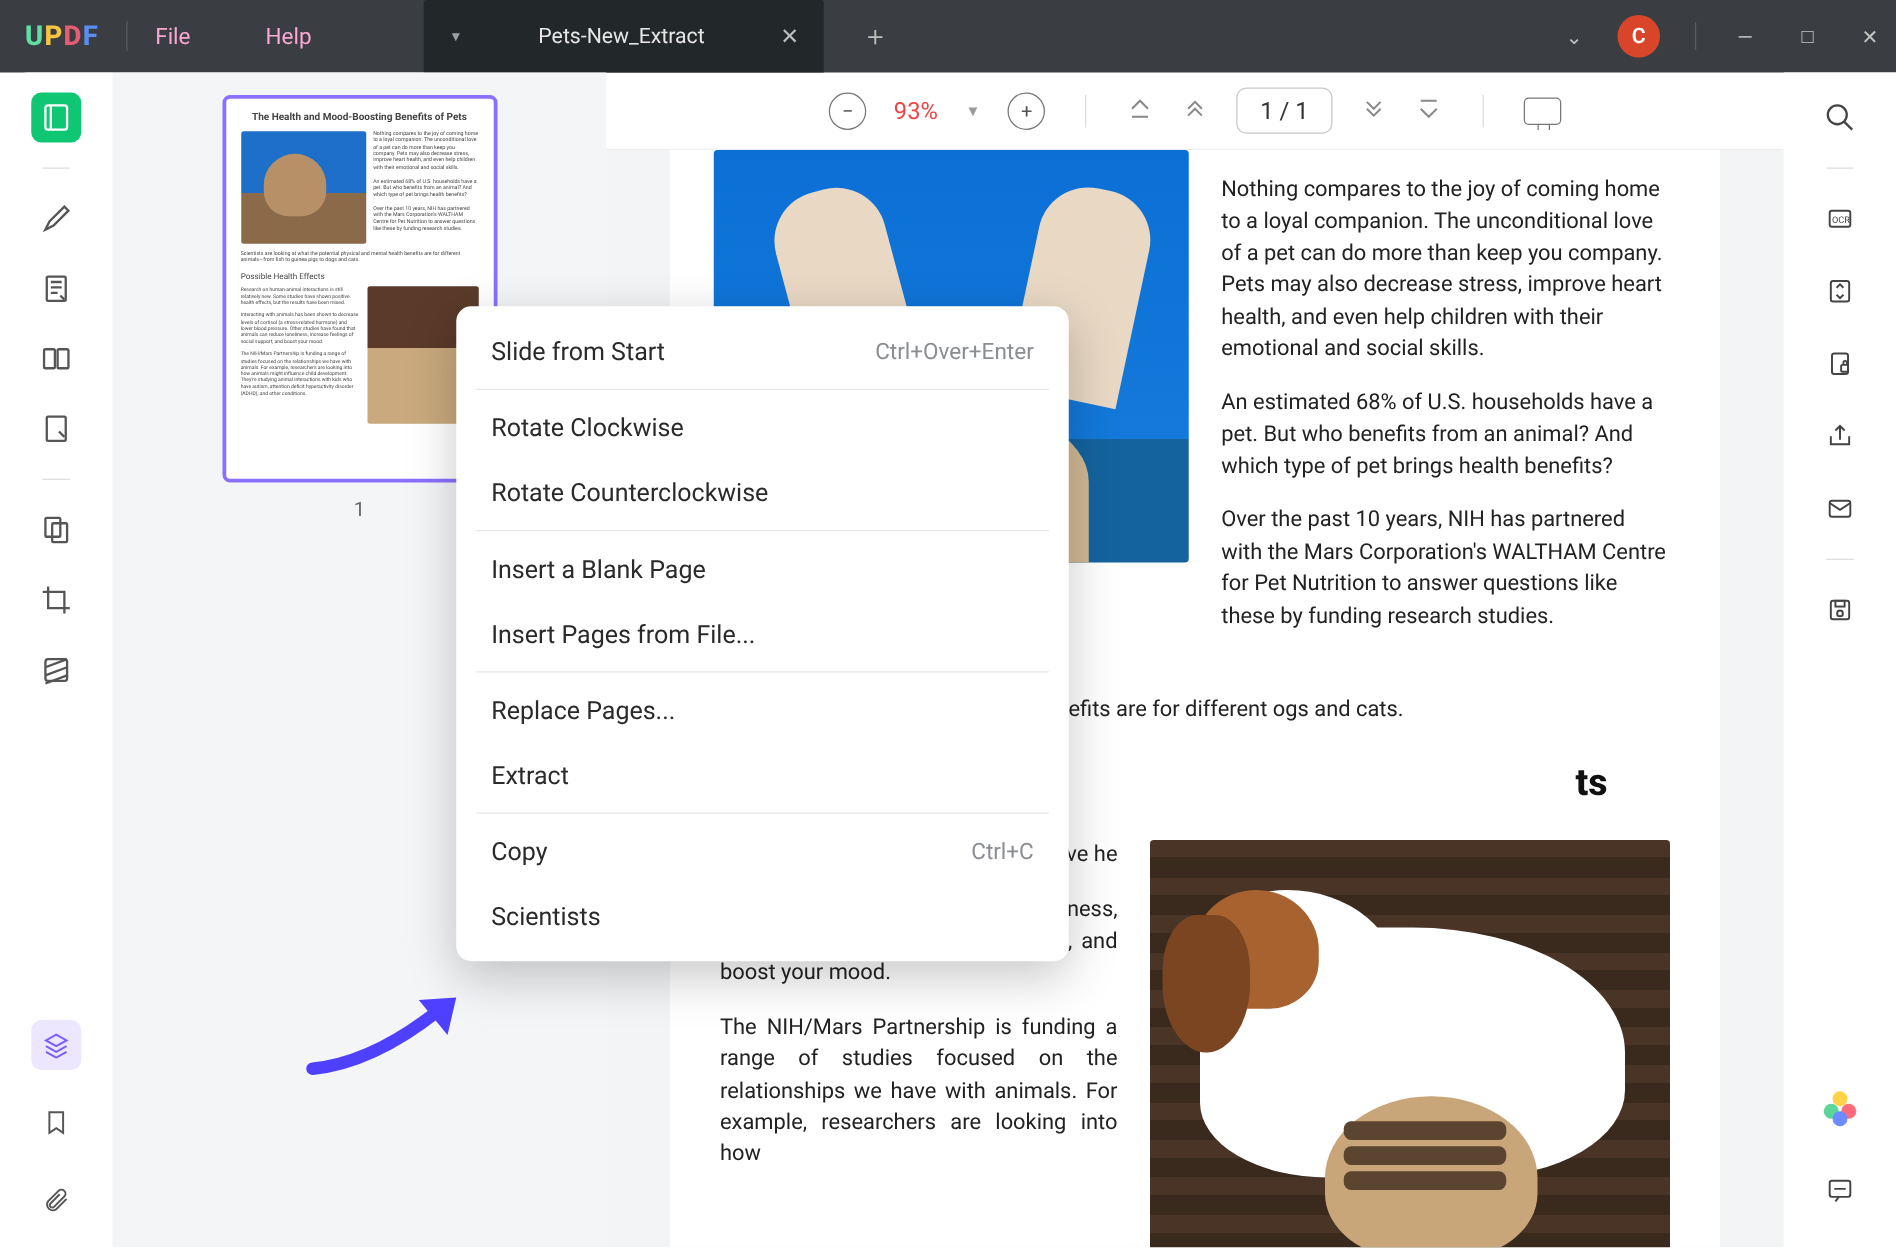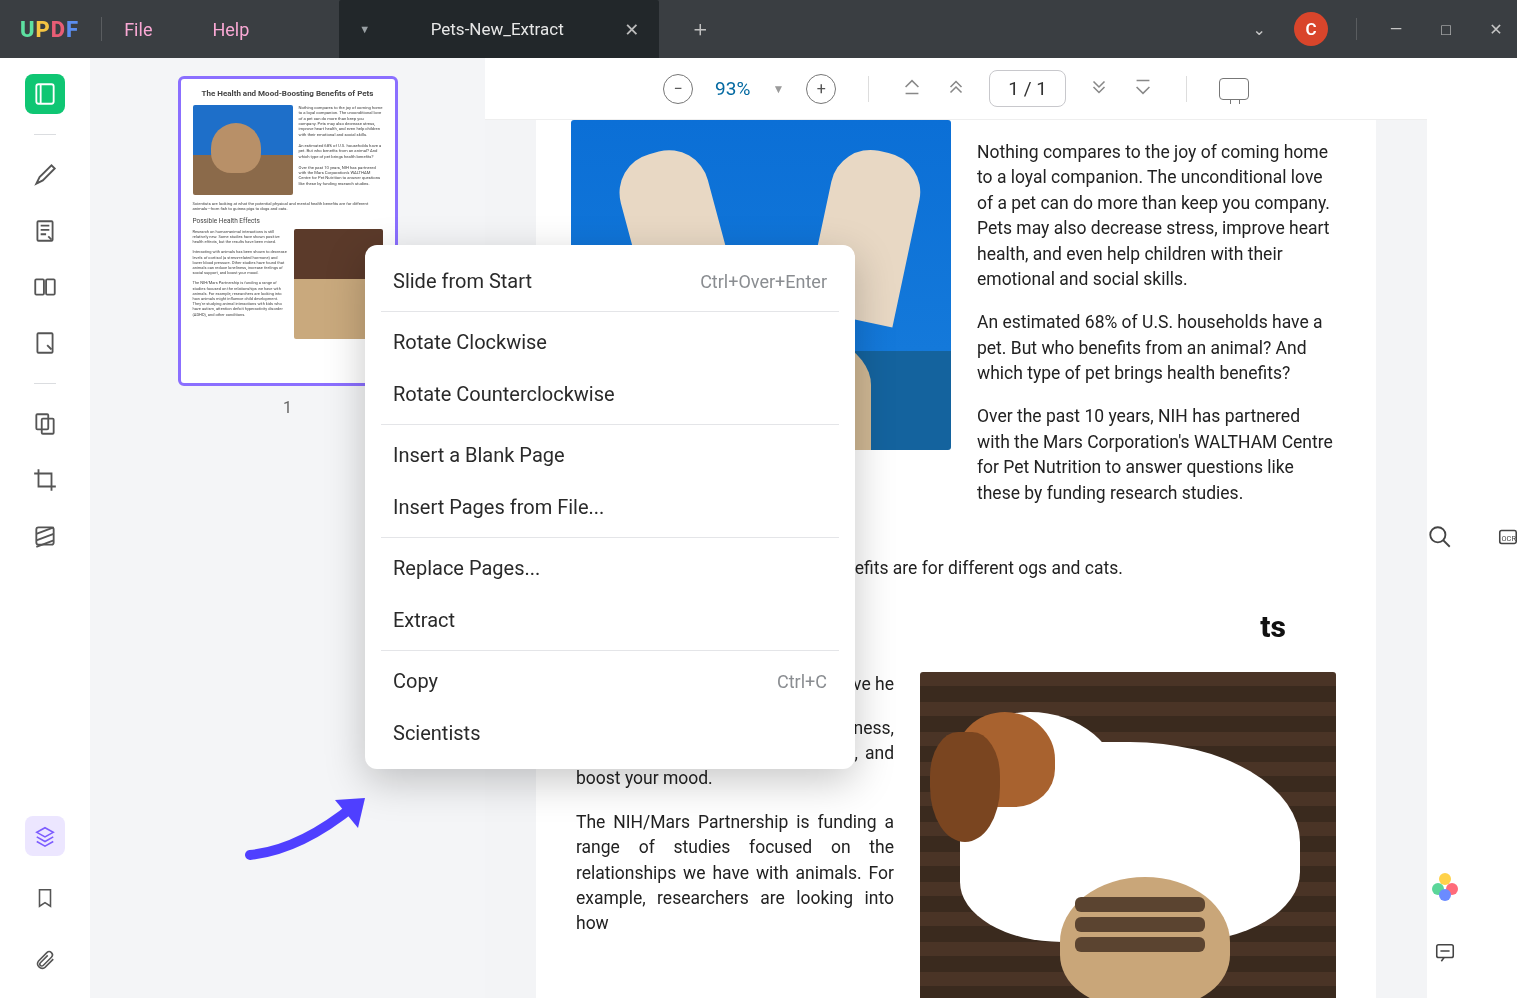--- a/index.html
+++ b/index.html
@@ -25,21 +25,21 @@
 
 
 .mainrow { display: flex; height: calc(100% - 58px); background: #fff; }
 .leftbar { width: 90px; background: #fff; border-top-left-radius: 22px; padding-top: 16px; display: flex; flex-direction: column; align-items: center; gap: 16px; position: relative; }
 .leftbar .tool { width: 40px; height: 40px; display: flex; align-items: center; justify-content: center; border-radius: 8px; cursor: pointer; color: #555; }
 .leftbar .tool.active { background: #0fc673; color: #fff; }
 .leftbar .sep { width: 22px; height: 1px; background: #dbdde0; margin: 4px 0; }
 .leftbar .bottom-tools { position: absolute; bottom: 18px; display: flex; flex-direction: column; gap: 22px; align-items: center; }
 .leftbar .bottom-tools .tool.purplish { background: #ece6ff; color: #7c5cff; }
 
-.rightbar { width: 90px; background: #fff; padding-top: 18px; display: flex; flex-direction: row; align-items: center; gap: 22px; position: relative; }
+.rightbar { width: 90px; background: #fff; padding-top: 18px; display: flex; flex-direction: column; align-items: center; gap: 22px; position: relative; }
 .rightbar .rtool { width: 36px; height: 36px; display: flex; align-items: center; justify-content: center; cursor: pointer; color: #444; }
 .rightbar .rsep { width: 22px; height: 1px; background: #dbdde0; }
 .rightbar .rbottom { position: absolute; bottom: 28px; display: flex; flex-direction: column; gap: 30px; align-items: center; }
 .flower-icon { width: 26px; height: 26px; position: relative; }
 .flower-icon span { position: absolute; width: 12px; height: 12px; border-radius: 50%; }
 
 .center { flex: 1; display: flex; background: #fff; }
 .thumbcol { width: 395px; background: #f4f5f7; padding: 18px 24px; overflow: hidden; position: relative; }
 .thumb { width: 220px; height: 310px; background: #fff; border: 3px solid #8b6fff; border-radius: 6px; margin: 0 auto; position: relative; overflow: hidden; font-size: 5px; padding: 10px 12px; color: #444; }
 .thumb-title { text-align: center; font-size: 8px; font-weight: 700; line-height: 1.2; margin-bottom: 6px; }
@@ -50,21 +50,21 @@
 .thumb-caption { font-size: 4.2px; margin-bottom: 6px; }
 .thumb-sub { font-size: 6.5px; font-weight: 400; margin-bottom: 4px; }
 .thumb-row2 { display: flex; gap: 6px; }
 .thumb-col-text { width: 95px; font-size: 4px; line-height: 1.3; }
 .thumb-dog { flex:1; height: 110px; background: linear-gradient(#5b3a2a 45%, #c9a97d 45%); border-radius: 2px; position: relative; }
 .thumb-label { text-align: center; margin-top: 12px; font-size: 16px; color: #666; }
 
 .viewport { flex: 1; display: flex; flex-direction: column; background: #fff; }
 .toolbar { height: 62px; display: flex; align-items: center; justify-content: center; gap: 22px; border-bottom: 1px solid #eee; }
 .tb-btn { width: 30px; height: 30px; border: 1.5px solid #777; border-radius: 50%; display: flex; align-items: center; justify-content: center; cursor: pointer; color: #555; font-size: 16px; }
-.tb-text { font-size: 19px; color: #0369a1; }
+.tb-text { font-size: 19px; color: #ef4444; }
 .tb-chev { color: #9a9a9a; font-size: 12px; cursor: pointer; }
 .tb-vline { width: 1px; height: 26px; background: #ddd; margin: 0 10px; }
 .page-indicator { border: 1.5px solid #c8c8cc; border-radius: 8px; padding: 6px 18px; font-size: 19px; color: #333; }
 .nav-arrow { color: #888; cursor: pointer; }
 .present-icon { width: 30px; height: 22px; border: 1.5px solid #777; border-radius: 4px; position: relative; cursor: pointer; }
 .present-icon::after { content:""; position:absolute; left:10px; bottom:-5px; width:8px; height:5px; border-left:1.5px solid #777; border-right:1.5px solid #777; }
 
 .page-area { flex: 1; background: #f3f4f6; overflow: hidden; padding: 0 40px; }
 .page { width: 840px; background: #fff; margin: 0 auto; min-height: 100%; padding: 0 0 0 0; position: relative;}
 .page-content { padding: 0 40px 30px 40px; }

